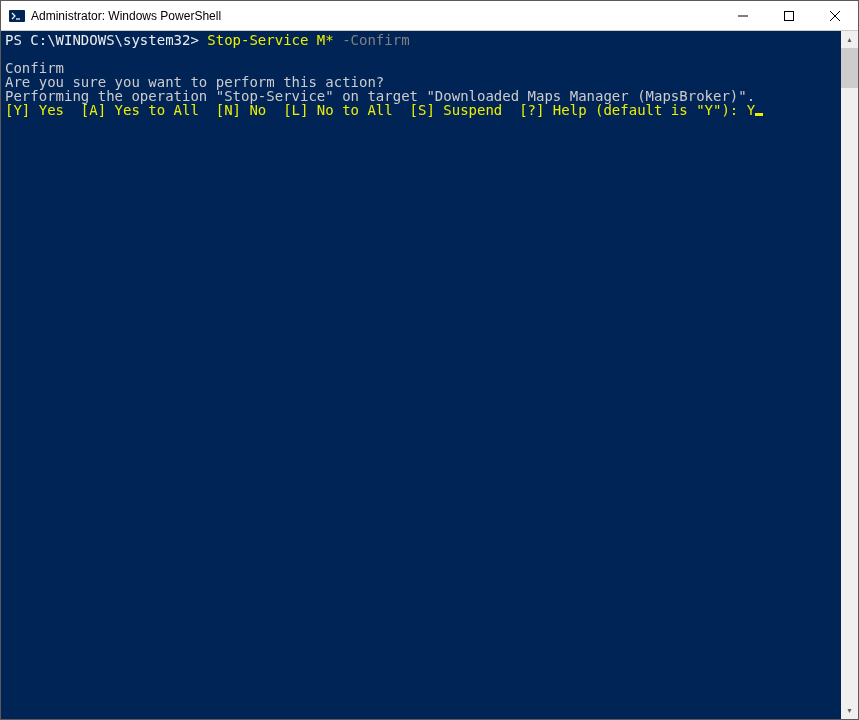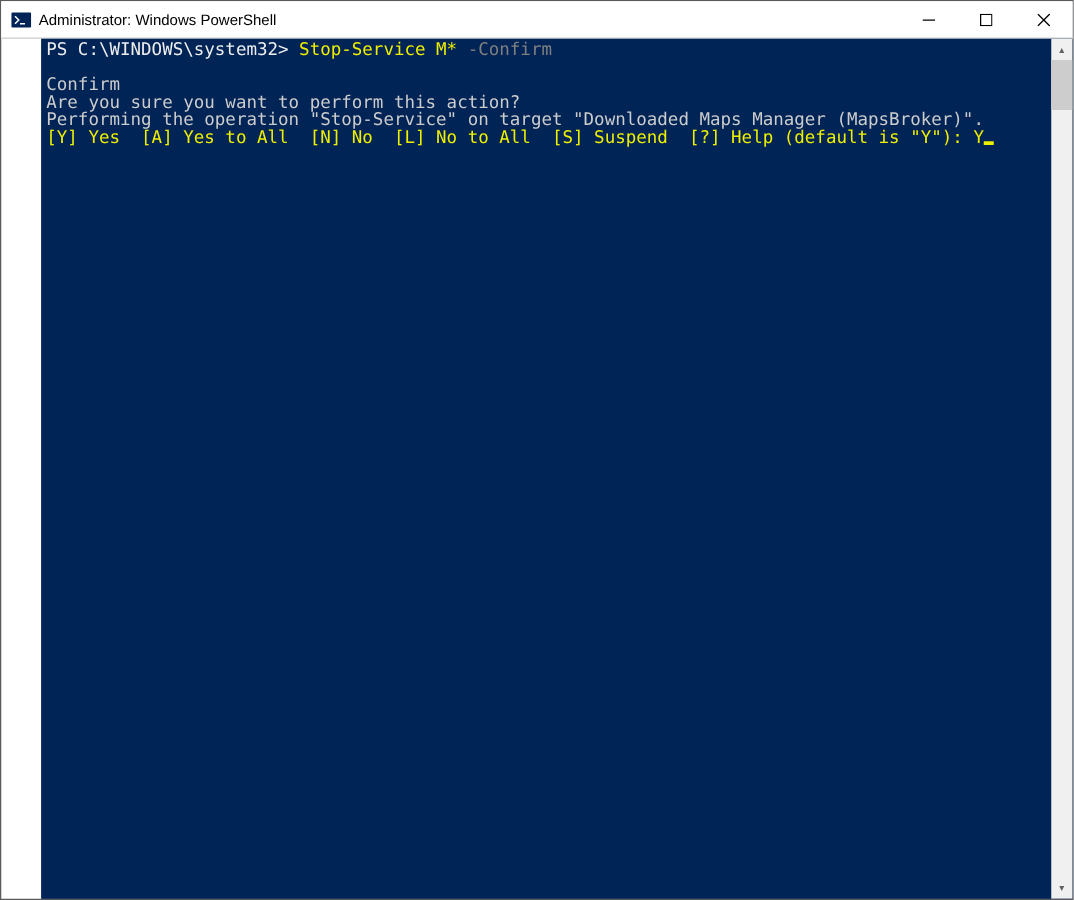--- a/index.html
+++ b/index.html
@@ -58,21 +58,20 @@
     }
     .win-btn svg {
       width: 10px;
       height: 10px;
     }
     .terminal-area {
       flex: 1;
       display: flex;
       background: #012456;
       overflow: hidden;
-      margin-left: 32px;
     }
     .terminal {
       flex: 1;
       background: #012456;
       padding: 2px 4px;
       font-family: Consolas, "Lucida Console", monospace;
       font-size: 14px;
       line-height: 14px;
       color: #cccccc;
       white-space: pre;

